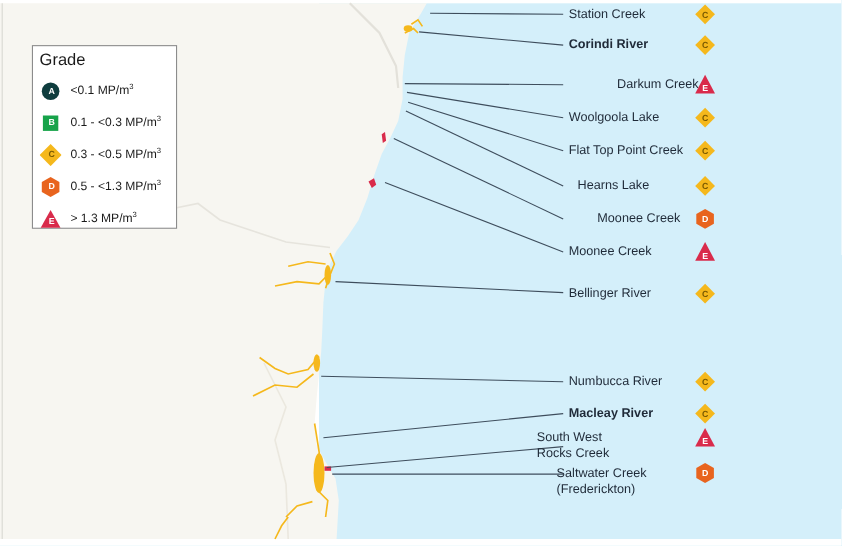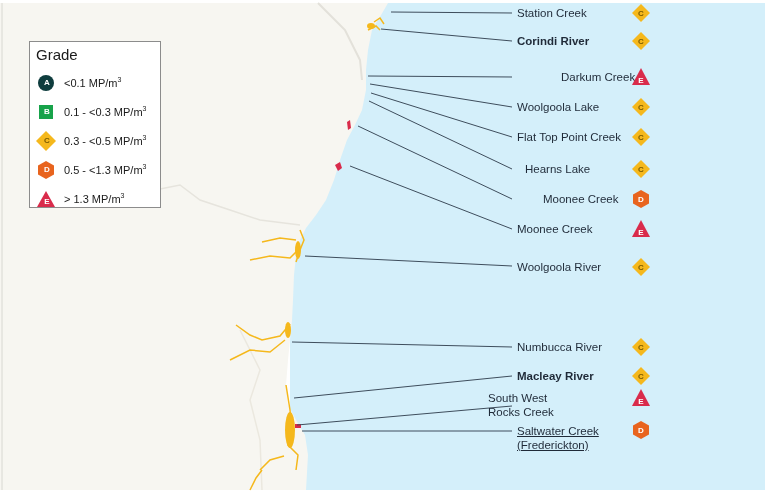--- a/index.html
+++ b/index.html
@@ -102,28 +102,28 @@
 
   <div>
     <div class="site-label" style="left:517px;top:6px;">Station Creek</div>
     <div class="site-label" style="left:517px;top:34px;font-weight:bold;">Corindi River</div>
     <div class="site-label" style="left:517px;top:70px;margin-left:44px;">Darkum Creek</div>
     <div class="site-label" style="left:517px;top:100px;">Woolgoola Lake</div>
     <div class="site-label" style="left:517px;top:130px;">Flat Top Point Creek</div>
     <div class="site-label" style="left:525px;top:162px;">Hearns Lake</div>
     <div class="site-label" style="left:543px;top:192px;">Moonee Creek</div>
     <div class="site-label" style="left:517px;top:222px;">Moonee Creek</div>
-    <div class="site-label" style="left:517px;top:260px;">Woolgoola River</div>
+    <div class="site-label" style="left:517px;top:260px;">Bellinger River</div>
     <div class="site-label" style="left:517px;top:340px;text-align:center;">Numbucca River</div>
     <div class="site-label" style="left:517px;top:369px;font-weight:bold;">Macleay River</div>
     <div class="site-label" style="left:488px;top:391px;">
       <div>South West</div>
       <div>Rocks Creek</div>
     </div>
-    <div class="site-label" style="left:517px;top:424px;text-decoration:underline;">
+    <div class="site-label" style="left:506px;top:424px;">
       <div>Saltwater Creek</div>
       <div>(Frederickton)</div>
     </div>
 
     <div class="marker" style="left:631px;top:3px;">
       <svg width="20" height="20" viewBox="0 0 20 20">
           <polygon points="10,1 19,10 10,19 1,10" fill="#f5b81c"></polygon>
         </svg>
       <span class="glyph dark">C</span>
     </div>

